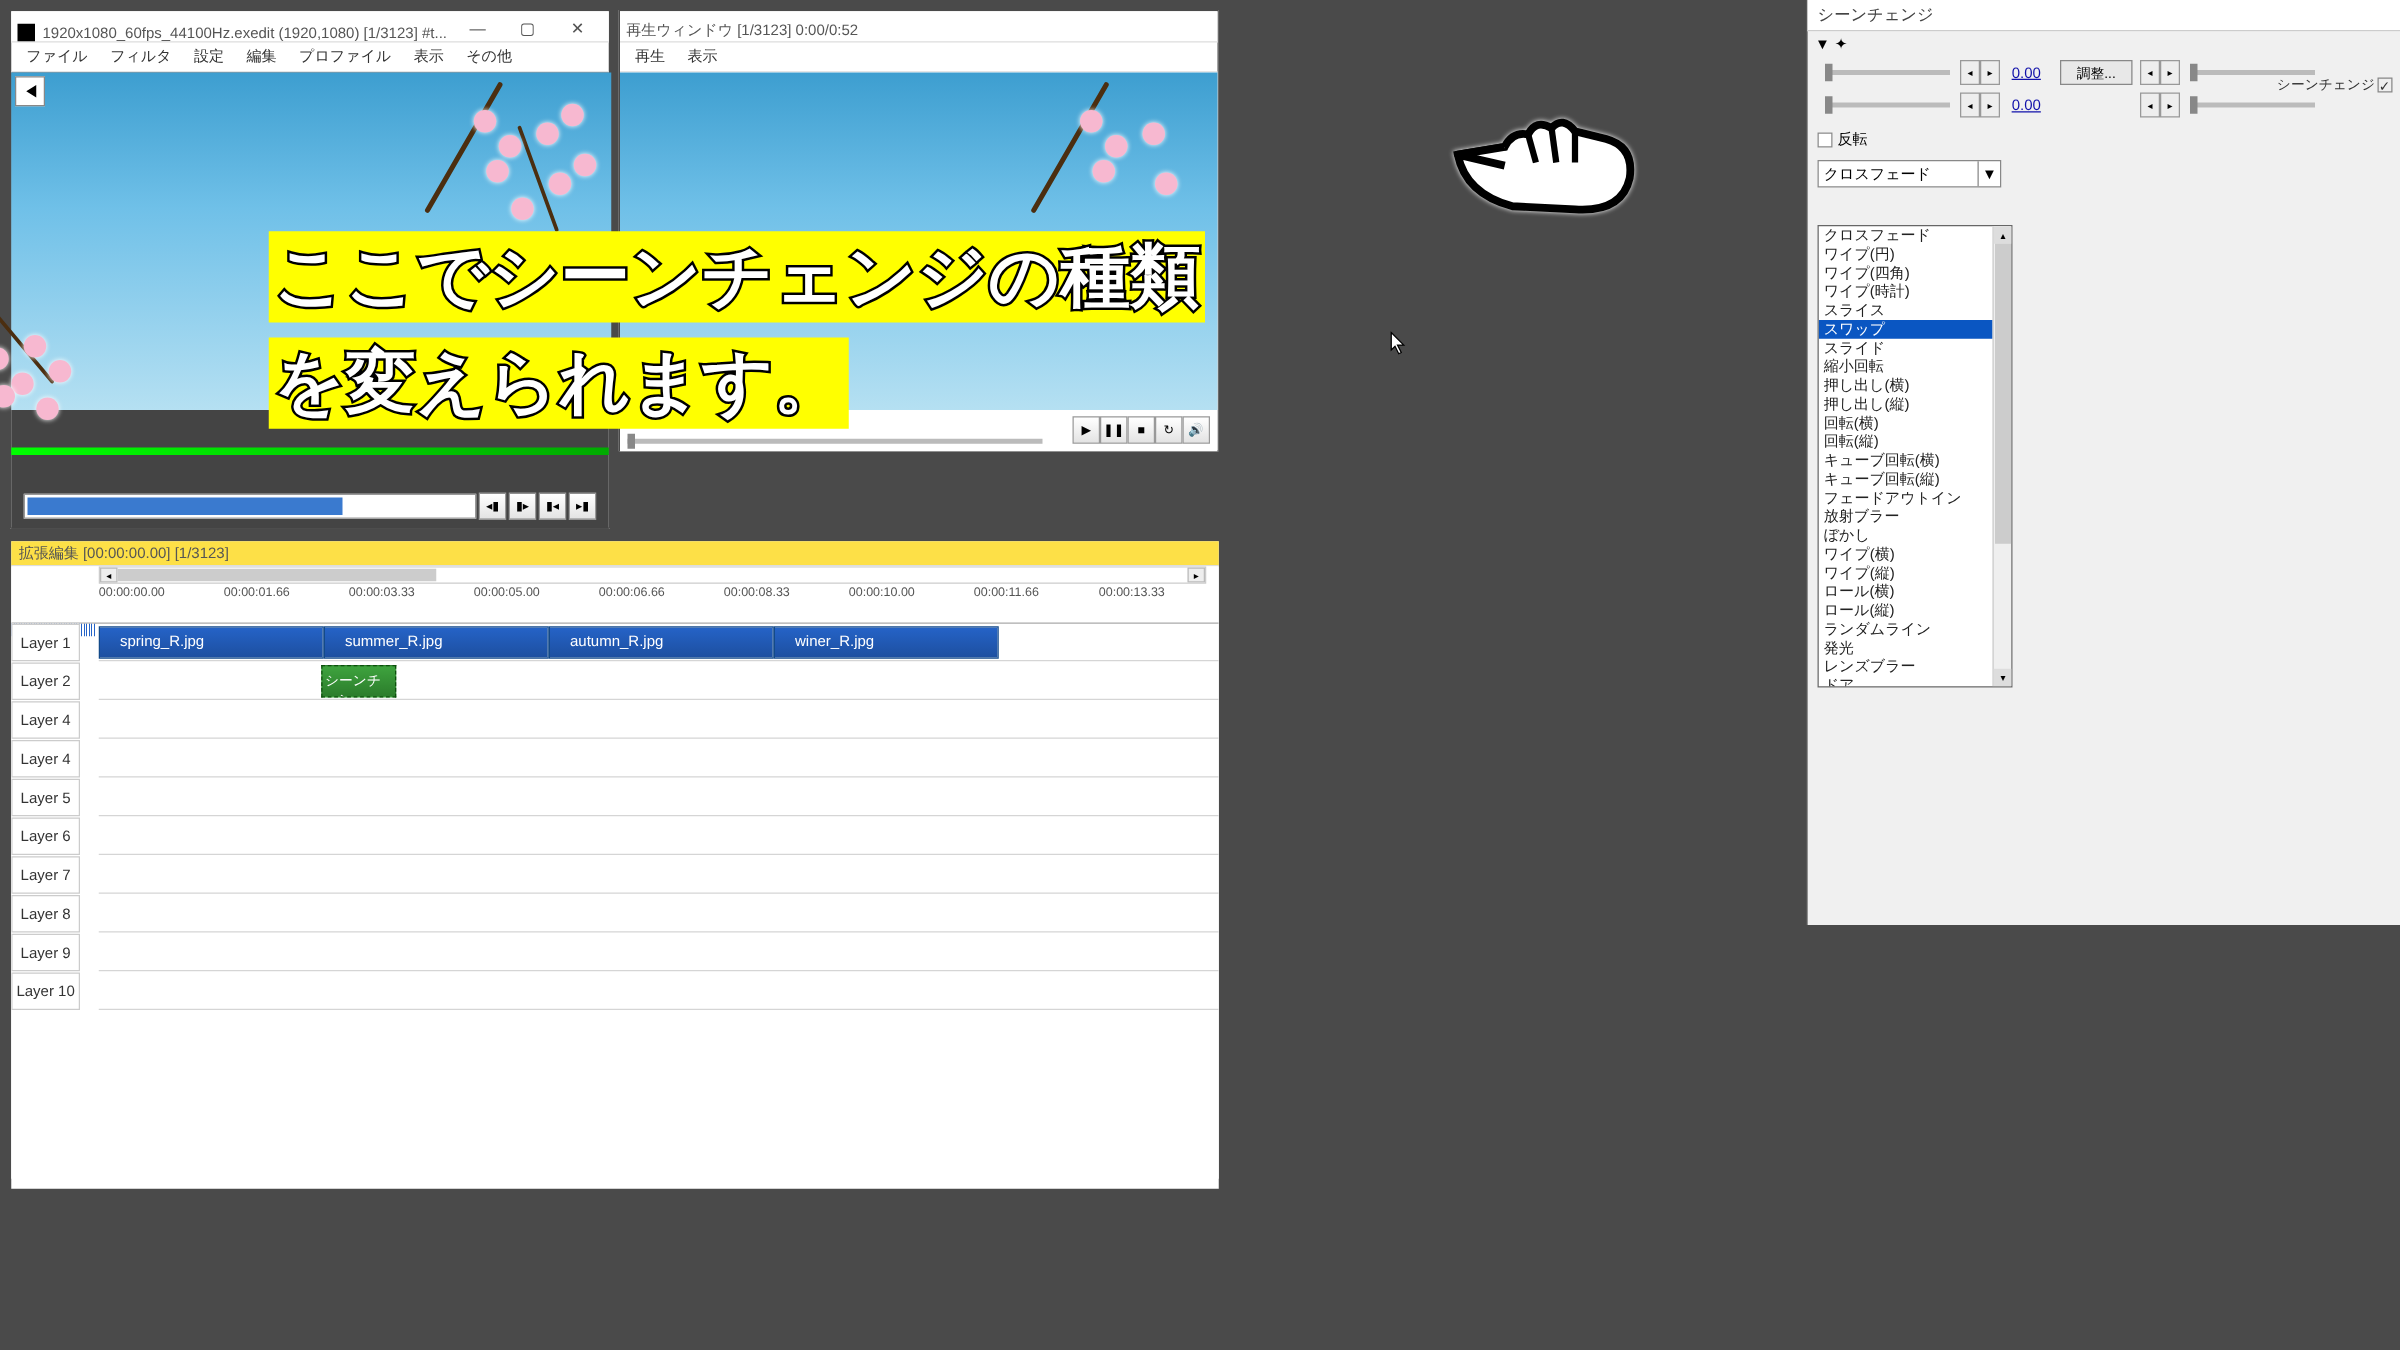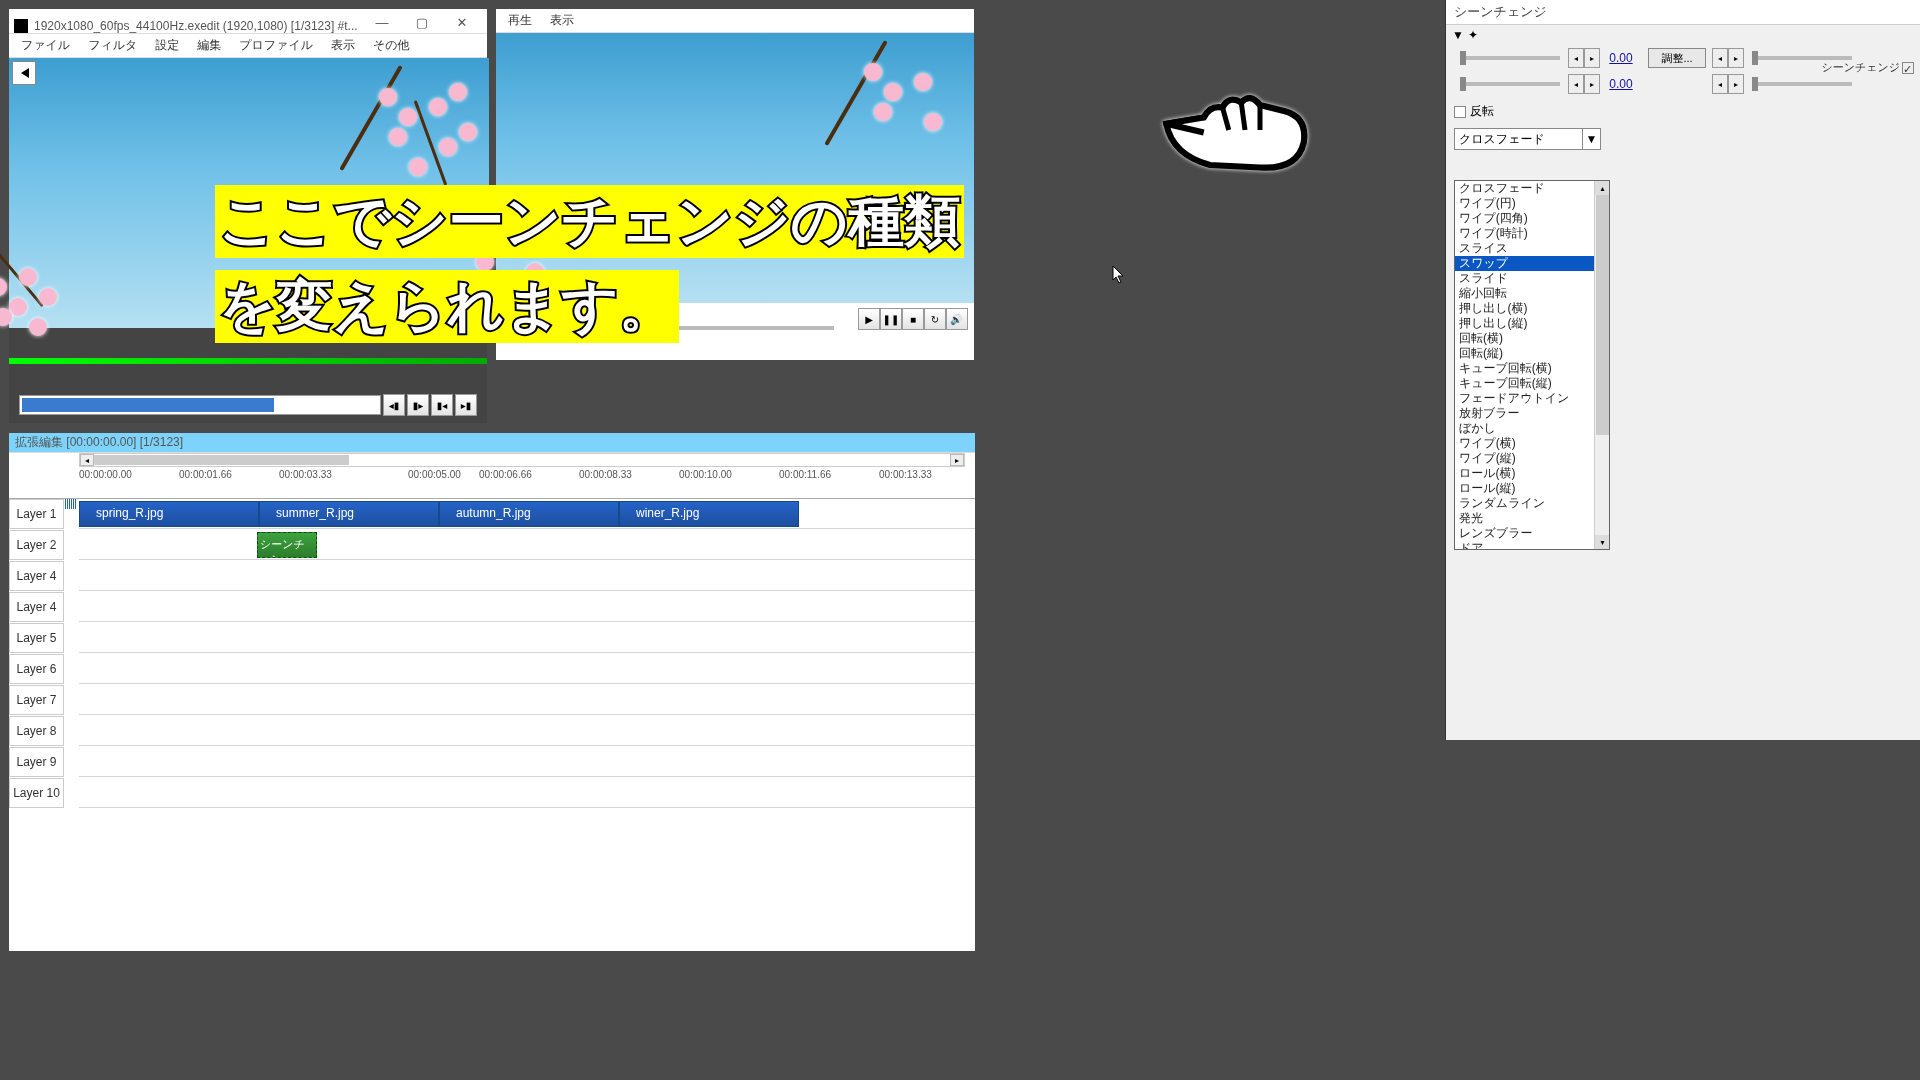--- a/index.html
+++ b/index.html
@@ -32,21 +32,21 @@
 .ctrlbtn { width:22px; height:22px; border:1px solid #999; background:linear-gradient(#fff,#e3e3e3); display:flex; align-items:center; justify-content:center; font-size:10px; }
 
 
 .playback-body { position:relative; background:#fff; }
 .playback-img { position:absolute; top:0; left:0; right:0; height:270px; background: linear-gradient(to bottom, #3d9ed0 0%, #6fc0e8 40%, #b5e0f2 100%); }
 .play-ctrl { position:absolute; right:6px; bottom:6px; height:22px; display:flex; gap:0; }
 .pseek { position:absolute; left:6px; bottom:6px; right:140px; height:4px; background:#bbb; }
 .pseek .knob { position:absolute; left:0%; top:-4px; width:6px; height:12px; background:#888; }
 
 
-.tl-head { height:20px; background:#7dd3fc; display:flex; align-items:center; padding:0 6px; color:#555; border-bottom:1px solid #ddd; }
+.tl-head { height:20px; background:#fde047; display:flex; align-items:center; padding:0 6px; color:#555; border-bottom:1px solid #ddd; }
 .tl-root { height:22px; border:1px solid #ccc; display:flex; align-items:center; padding:0 8px; background:linear-gradient(#fff,#eee); width:58px; margin:2px; font-size:12px;}
 .tl-body { position:relative; background:#fff; height: 490px; overflow:hidden;}
 .hscroll-top { position:absolute; top:0; left:70px; right:10px; height:14px; border:1px solid #ccc; display:flex; }
 .hscroll-top .arrow { width:14px; border:1px solid #bbb; background:#eee; display:flex;align-items:center;justify-content:center; font-size:8px;}
 .hscroll-top .thumb { position:absolute; left:14px; top:1px; height:10px; width:255px; background:#ccc;}
 .rulerrow { position:absolute; top:16px; left:0; right:0; height:30px; border-bottom:1px solid #aaa; }
 .ruler-labels { position:absolute; left:70px; right:0; top:0; height:30px; }
 .ruler-tick { position:absolute; top:0; font-size:10px; color:#555;}
 .layerhdr { position:absolute; left:0; width:55px; height:30px; border:1px solid #ccc; display:flex; align-items:center; justify-content:center; background:#fff; font-size:12px; color:#333;}
 .layer-row { position:absolute; left:70px; right:0; height:30px; border-bottom:1px solid #d5d5d5;}
@@ -141,20 +141,23 @@
         </div>
       <div class="ctrlbtn">◂▮</div>
       <div class="ctrlbtn">▮▸</div>
       <div class="ctrlbtn">▮◂</div>
       <div class="ctrlbtn">▸▮</div>
     </div>
   </div>
 </div>
 
 <div class="win" style="left:495px; top:8px; width:480px; height:353px;">
+  <div class="titlebar">
+    <div class="ttl">再生ウィンドウ  [1/3123]  0:00/0:52</div>
+  </div>
   <div class="menubar">
     <div class="mitem">再生</div>
     <div class="mitem">表示</div>
   </div>
   <div class="playback-body" style="height:303px;">
     <div class="playback-img">
       <div class="blossom" style="top:10px; right:-30px;">
         <div class="branch" style="top:-10px; left:70px; width:4px; height:120px; transform:rotate(30deg);"></div>
         <div class="flower" style="top:20px;left:80px;"></div>
           <div class="flower" style="top:40px;left:100px;"></div>
@@ -195,21 +198,21 @@
     <div class="hscroll-top">
       <div class="arrow">◂</div>
       <div class="thumb"></div>
       <div class="arrow" style="margin-left:auto">▸</div>
     </div>
     <div class="rulerrow">
       <div class="ruler-labels" id="ruler-labels">
           <div class="ruler-tick" style="left: 0px;">00:00:00.00</div>
           <div class="ruler-tick" style="left: 100px;">00:00:01.66</div>
           <div class="ruler-tick" style="left: 200px;">00:00:03.33</div>
-          <div class="ruler-tick" style="left: 300px; margin-left: 29px;">00:00:05.00</div>
+          <div class="ruler-tick" style="left: 300px;">00:00:05.00</div>
           <div class="ruler-tick" style="left: 400px;">00:00:06.66</div>
           <div class="ruler-tick" style="left: 500px;">00:00:08.33</div>
           <div class="ruler-tick" style="left: 600px;">00:00:10.00</div>
           <div class="ruler-tick" style="left: 700px;">00:00:11.66</div>
           <div class="ruler-tick" style="left: 800px;">00:00:13.33</div>
         </div>
     </div>
     <div class="audio-ind"></div>
     <div id="layers-container">
         <div class="layerhdr" style="top: 46px;">Layer 1</div>

